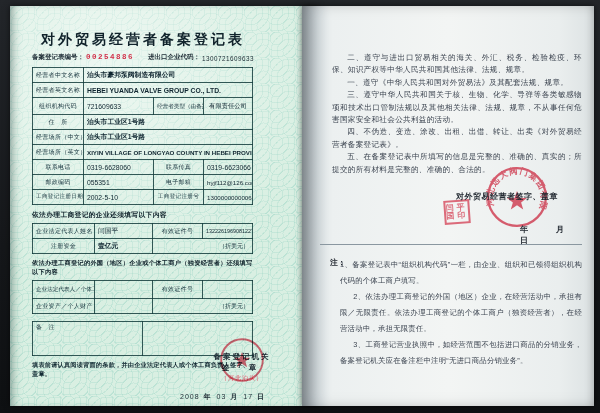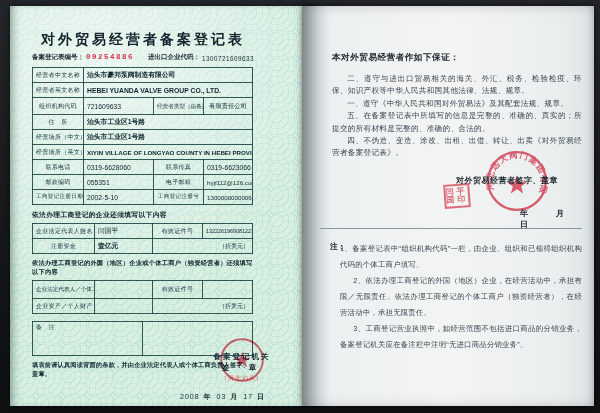--- a/index.html
+++ b/index.html
@@ -221,26 +221,26 @@
       <span class="num">03</span>
       <span>月</span>
       <span class="num">17</span>
       <span>日</span>
     </div>
   </div>
 </div>
 
 <div class="page page-right">
   <div class="rp-inner">
-    <div class="pledge-head">本对外贸易经营者作如下保证：</div>
     <div class="pledge">
       <p>二、遵守与进出口贸易相关的海关、外汇、税务、检验检疫、环保、知识产权等中华人民共和国其他法律、法规、规章。</p>
       <p>一、遵守《中华人民共和国对外贸易法》及其配套法规、规章。</p>
+      <p>三、遵守中华人民共和国关于核、生物、化学、导弹等各类敏感物项和技术出口管制法规以及其他相关法律、法规、规章，不从事任何危害国家安全和社会公共利益的活动。</p>
+      <p>四、不伪造、变造、涂改、出租、出借、转让、出卖《对外贸易经营者备案登记表》。</p>
       <p>五、在备案登记表中所填写的信息是完整的、准确的、真实的；所提交的所有材料是完整的、准确的、合法的。</p>
-      <p>四、不伪造、变造、涂改、出租、出借、转让、出卖《对外贸易经营者备案登记表》。</p>
     </div>
 
     <div class="sig-area">
       <svg class="stamp-right" width="70" height="70" viewBox="0 0 80 80">
         <defs>
             <path id="arcR" d="M 14 52 A 28 28 0 1 1 66 52" fill="none"></path>
           </defs>
         <circle cx="40" cy="40" r="33" fill="none" stroke="#e14b60" stroke-width="2.6"></circle>
         <text font-size="9.5" fill="#e14b60" font-weight="bold" letter-spacing="1.5">
           <textPath href="#arcR" startOffset="2">河北远大阀门集团有限公司</textPath>

